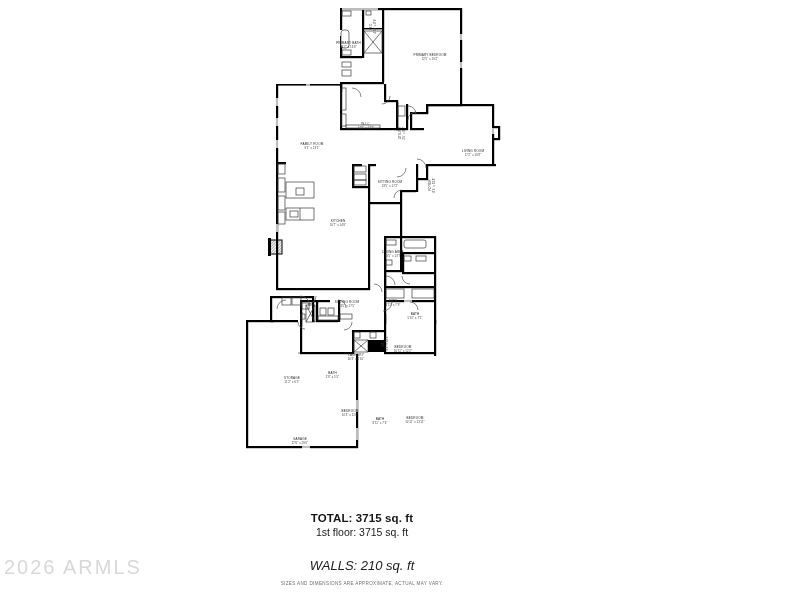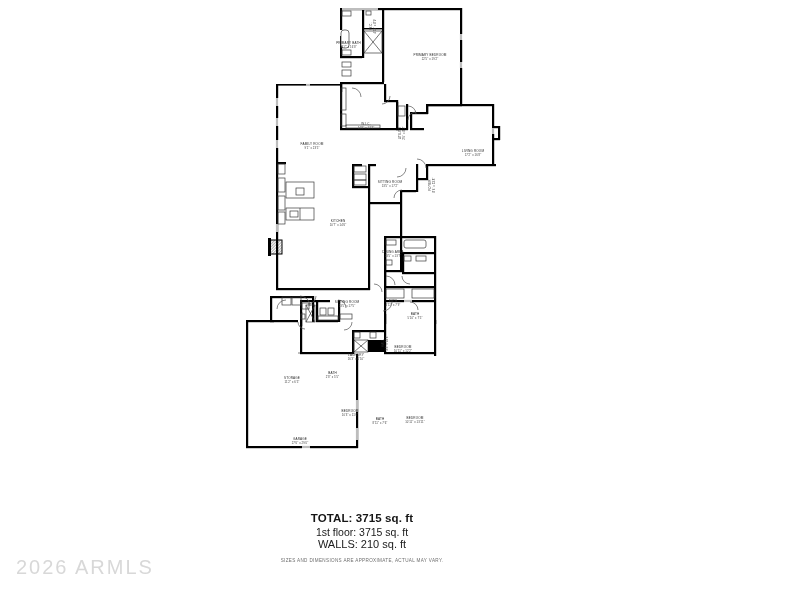--- a/index.html
+++ b/index.html
@@ -85,48 +85,48 @@
   #summary .total {
     font-size: 11.5px;
     font-weight: bold;
     color: #151515;
     margin: 0 0 2px 0;
     letter-spacing: 0.1px;
   }
   #summary .floor-line {
     font-size: 10.5px;
     color: #202020;
-    margin: 0 0 0 0;
+    margin: 0 0 20px 0;
   }
   #summary .excluded {
     font-size: 10.5px;
     color: #202020;
     margin: 0 0 2px 0;
   }
   #summary .walls-line {
-    font-size: 11px;
+    font-size: 13px;
     color: #202020;
     margin: 0 0 8px 0;
+    font-style: italic;
   }
   #summary .disclaimer {
     font-size: 4.6px;
     color: #6e6e6e;
     letter-spacing: 0.35px;
     margin: 0;
   }
   #watermark {
     position: absolute;
     left: 4px;
     top: 556px;
     font-size: 20px;
     letter-spacing: 2px;
     color: #d8d8d8;
     font-family: "Liberation Sans", sans-serif;
     user-select: none;
-    margin-left: 12px;
   }
 </style>
 </head>
 <body>
 
 <div id="floorplan-stage">
 
   <svg class="plan" viewBox="0 0 320 510" preserveAspectRatio="xMidYMin meet">
     <defs>
       <pattern id="hatchpat" patternUnits="userSpaceOnUse" width="2" height="2" patternTransform="rotate(45)">

